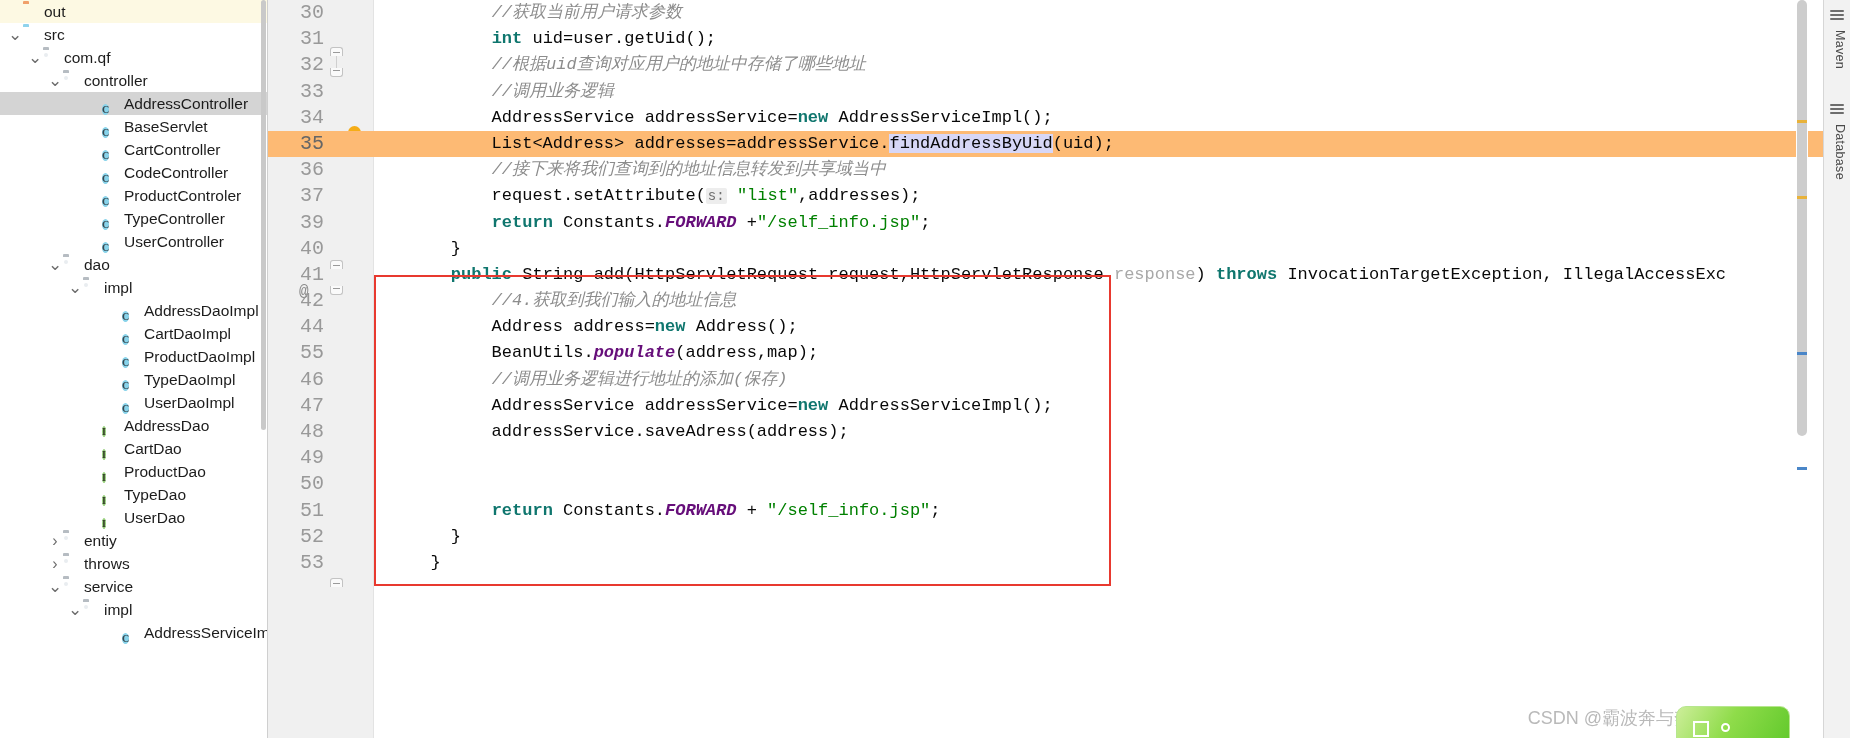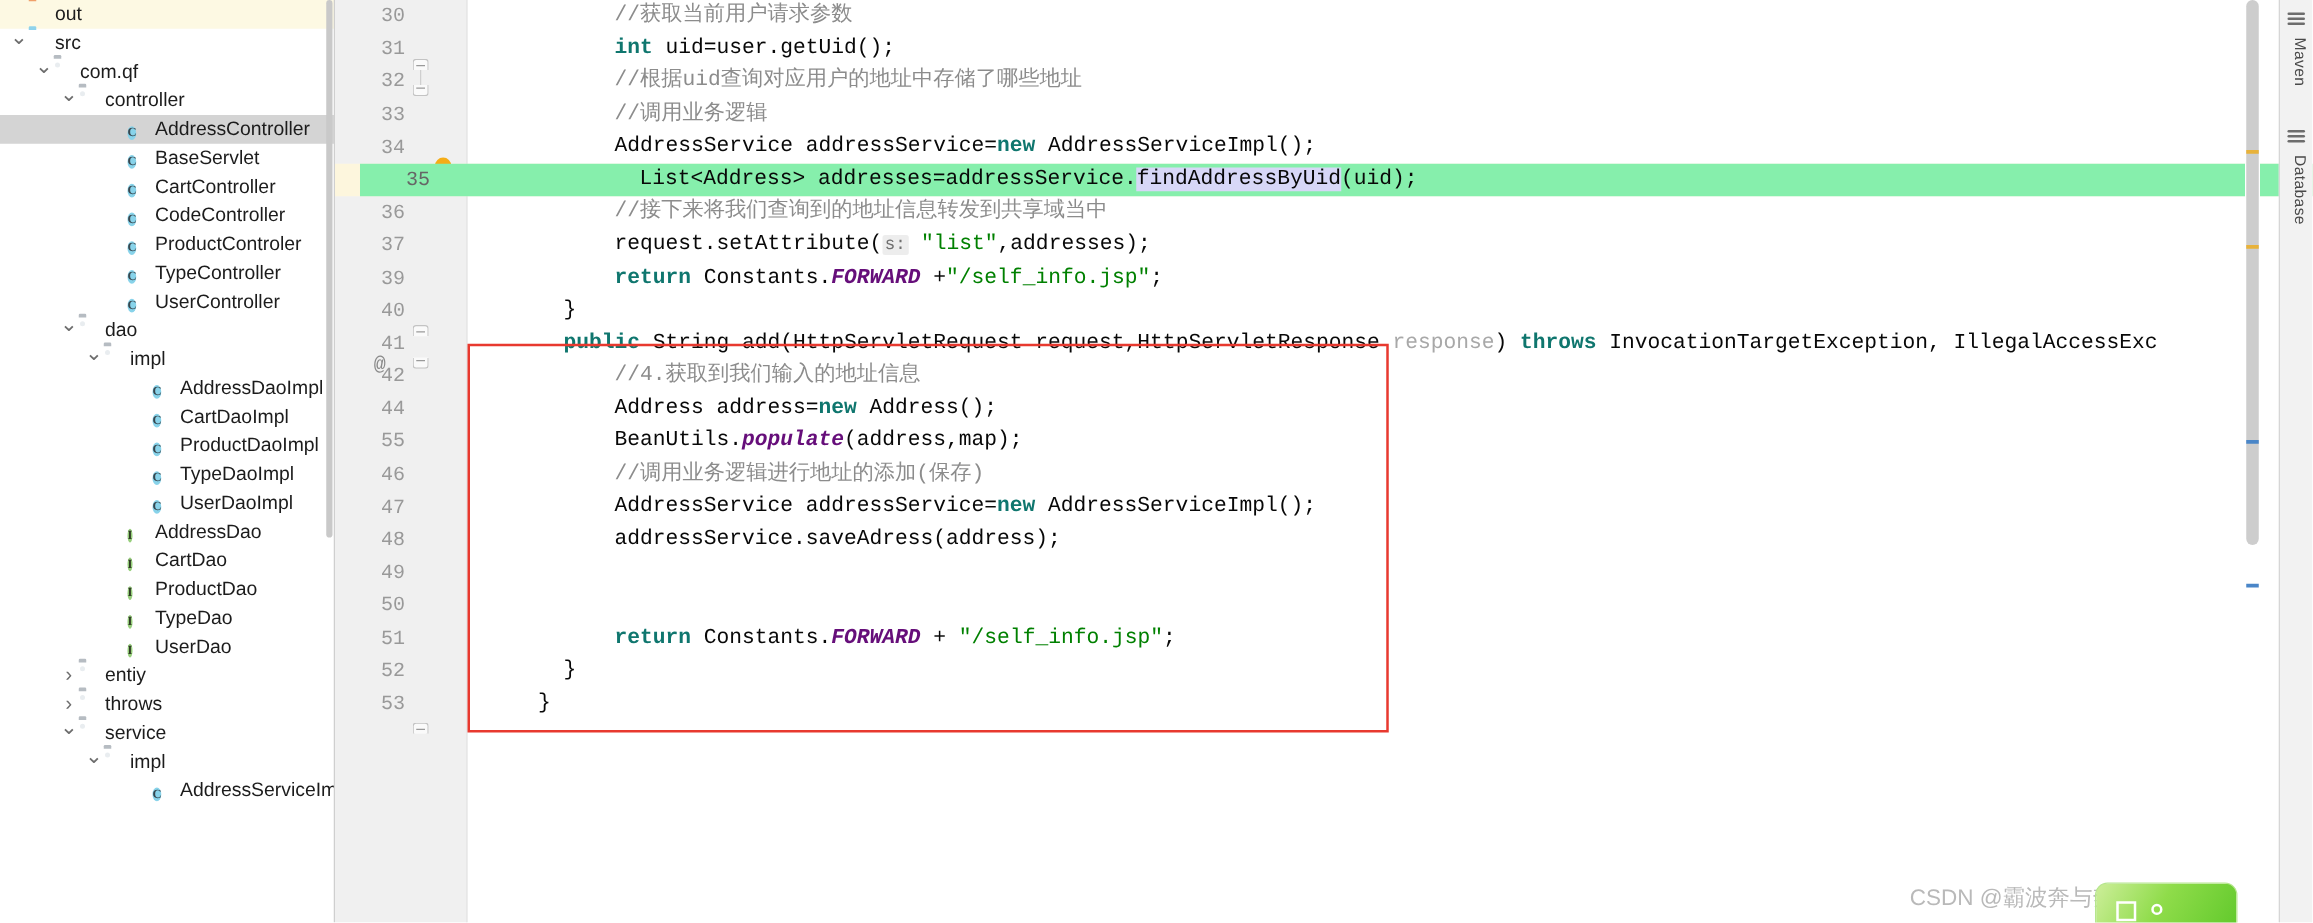--- a/index.html
+++ b/index.html
@@ -11,21 +11,21 @@
   }
   .ide{position:relative;width:1850px;height:738px;display:flex;background:#fff;}
 
   
   .tree{
     width:268px;min-width:268px;height:738px;background:#ffffff;
     position:relative;overflow:hidden;
     font-size:15.5px;color:#1c1c1c;
   }
   .trow{
-    height:23px;line-height:23px;white-space:nowrap;display:flex;align-items:flex-start;
+    height:23px;line-height:23px;white-space:nowrap;display:flex;align-items:center;
     padding-left:0px;position:relative;
   }
   .trow.sel{background:#d4d4d4;}
   .trow.high{background:#fdf9e3;}
   .arrow{
     width:14px;min-width:14px;display:inline-block;text-align:center;
     color:#6e6e6e;font-size:11px;line-height:23px;
   }
   .ic{width:17px;min-width:17px;height:17px;margin-right:5px;display:inline-block;position:relative;}
   
@@ -63,33 +63,33 @@
   }
   .gutter-line{position:absolute;right:0;top:0;width:1px;height:738px;background:#e3e3e3;}
 
   .lines{position:absolute;left:0;top:0;right:0;top:0;}
   .ln{
     position:relative;height:26.2px;line-height:26.2px;white-space:pre;
     font-family:"Liberation Mono", monospace;font-size:17px;color:#080808;
   }
   .ln .num{
     position:absolute;left:0;width:56px;text-align:right;color:#999999;
-    font-family:"Liberation Mono", monospace;font-size:16px;
+    font-family:"Liberation Mono", monospace;font-size:20px;
   }
   .ln .code{position:absolute;left:142px;white-space:pre;}
-  .ln.cur{background:#86efac;margin-left:20px;}
+  .ln.cur{background:#fdba74;}
   .ln.cur .num{color:#666;}
 
   
   .cur-strip{position:absolute;left:0;right:0;height:26.2px;background:#fdf6dd;z-index:0;}
 
   
   .kw{color:#0f766e;font-weight:bold;}
   .str{color:#008000;}
-  .cmt{color:#8c8c8c;}
+  .cmt{color:#8c8c8c;font-style:italic;}
   .stat{color:#660e7a;font-style:italic;font-weight:bold;}
   .param{color:#a8a8a8;}
   .sel{background:#d7d7f7;}
   .hintbox{
     background:#ededed;color:#707070;border-radius:2px;padding:0 2px;font-size:14px;
   }
 
   
   .fold{
     position:absolute;width:13px;height:13px;border:1px solid #c3c3c3;background:#fafafa;

